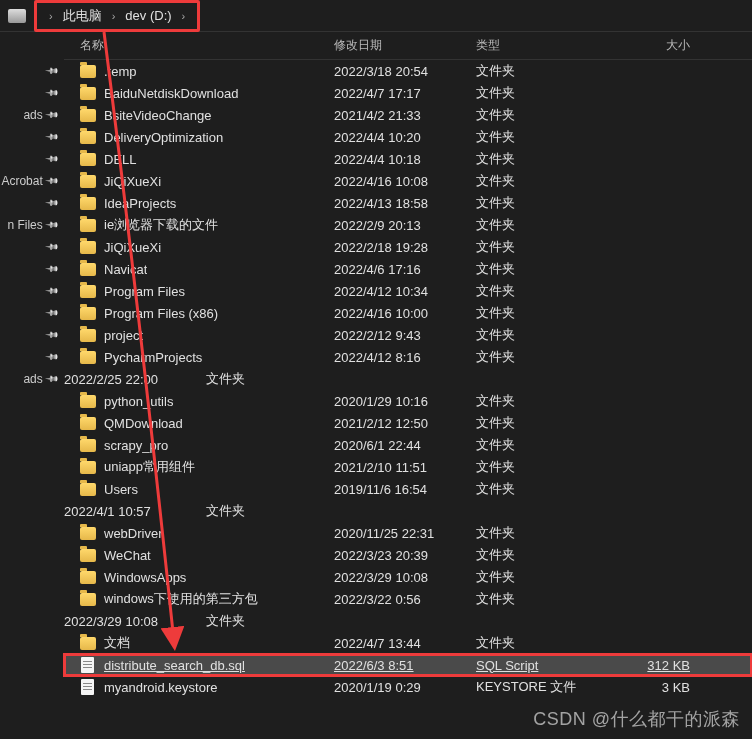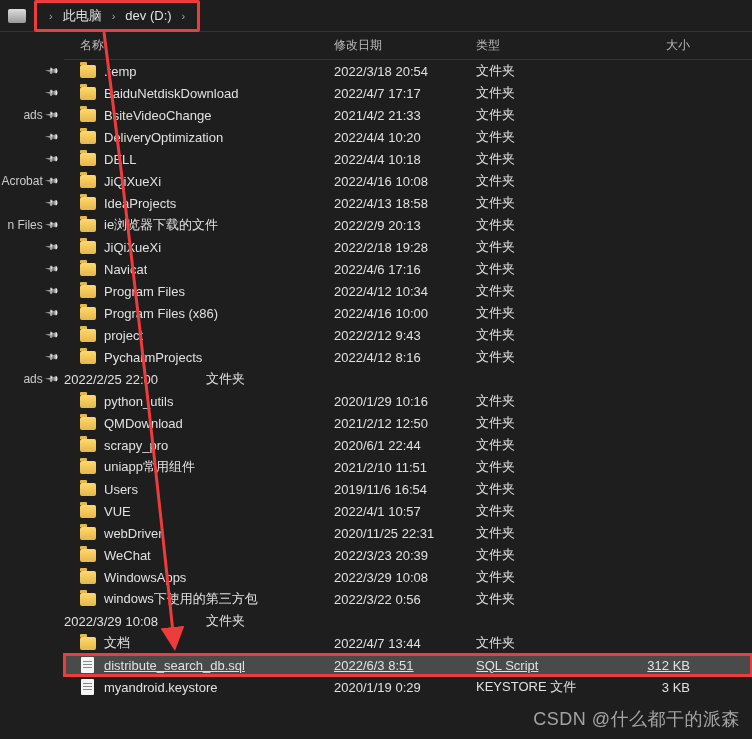--- a/index.html
+++ b/index.html
@@ -408,24 +408,20 @@
         <div class="row">
           <div class="col-name">
             <div class="folder-icon"></div>
             <span class="name-text">Users</span>
           </div>
           <div class="col-date">2019/11/6 16:54</div>
           <div class="col-type">文件夹</div>
           <div class="col-size"></div>
         </div>
         <div class="row">
-          <div class="col-name">
-            <div class="folder-icon"></div>
-            <span class="name-text">VUE</span>
-          </div>
           <div class="col-date">2022/4/1 10:57</div>
           <div class="col-type">文件夹</div>
           <div class="col-size"></div>
         </div>
         <div class="row">
           <div class="col-name">
             <div class="folder-icon"></div>
             <span class="name-text">webDriver</span>
           </div>
           <div class="col-date">2020/11/25 22:31</div>

